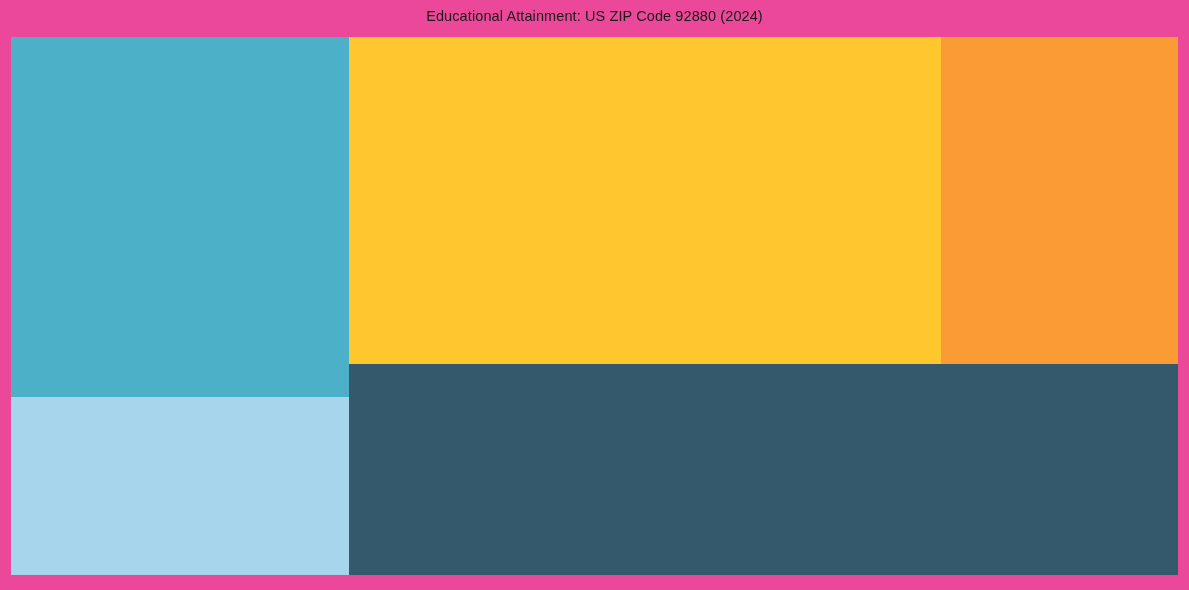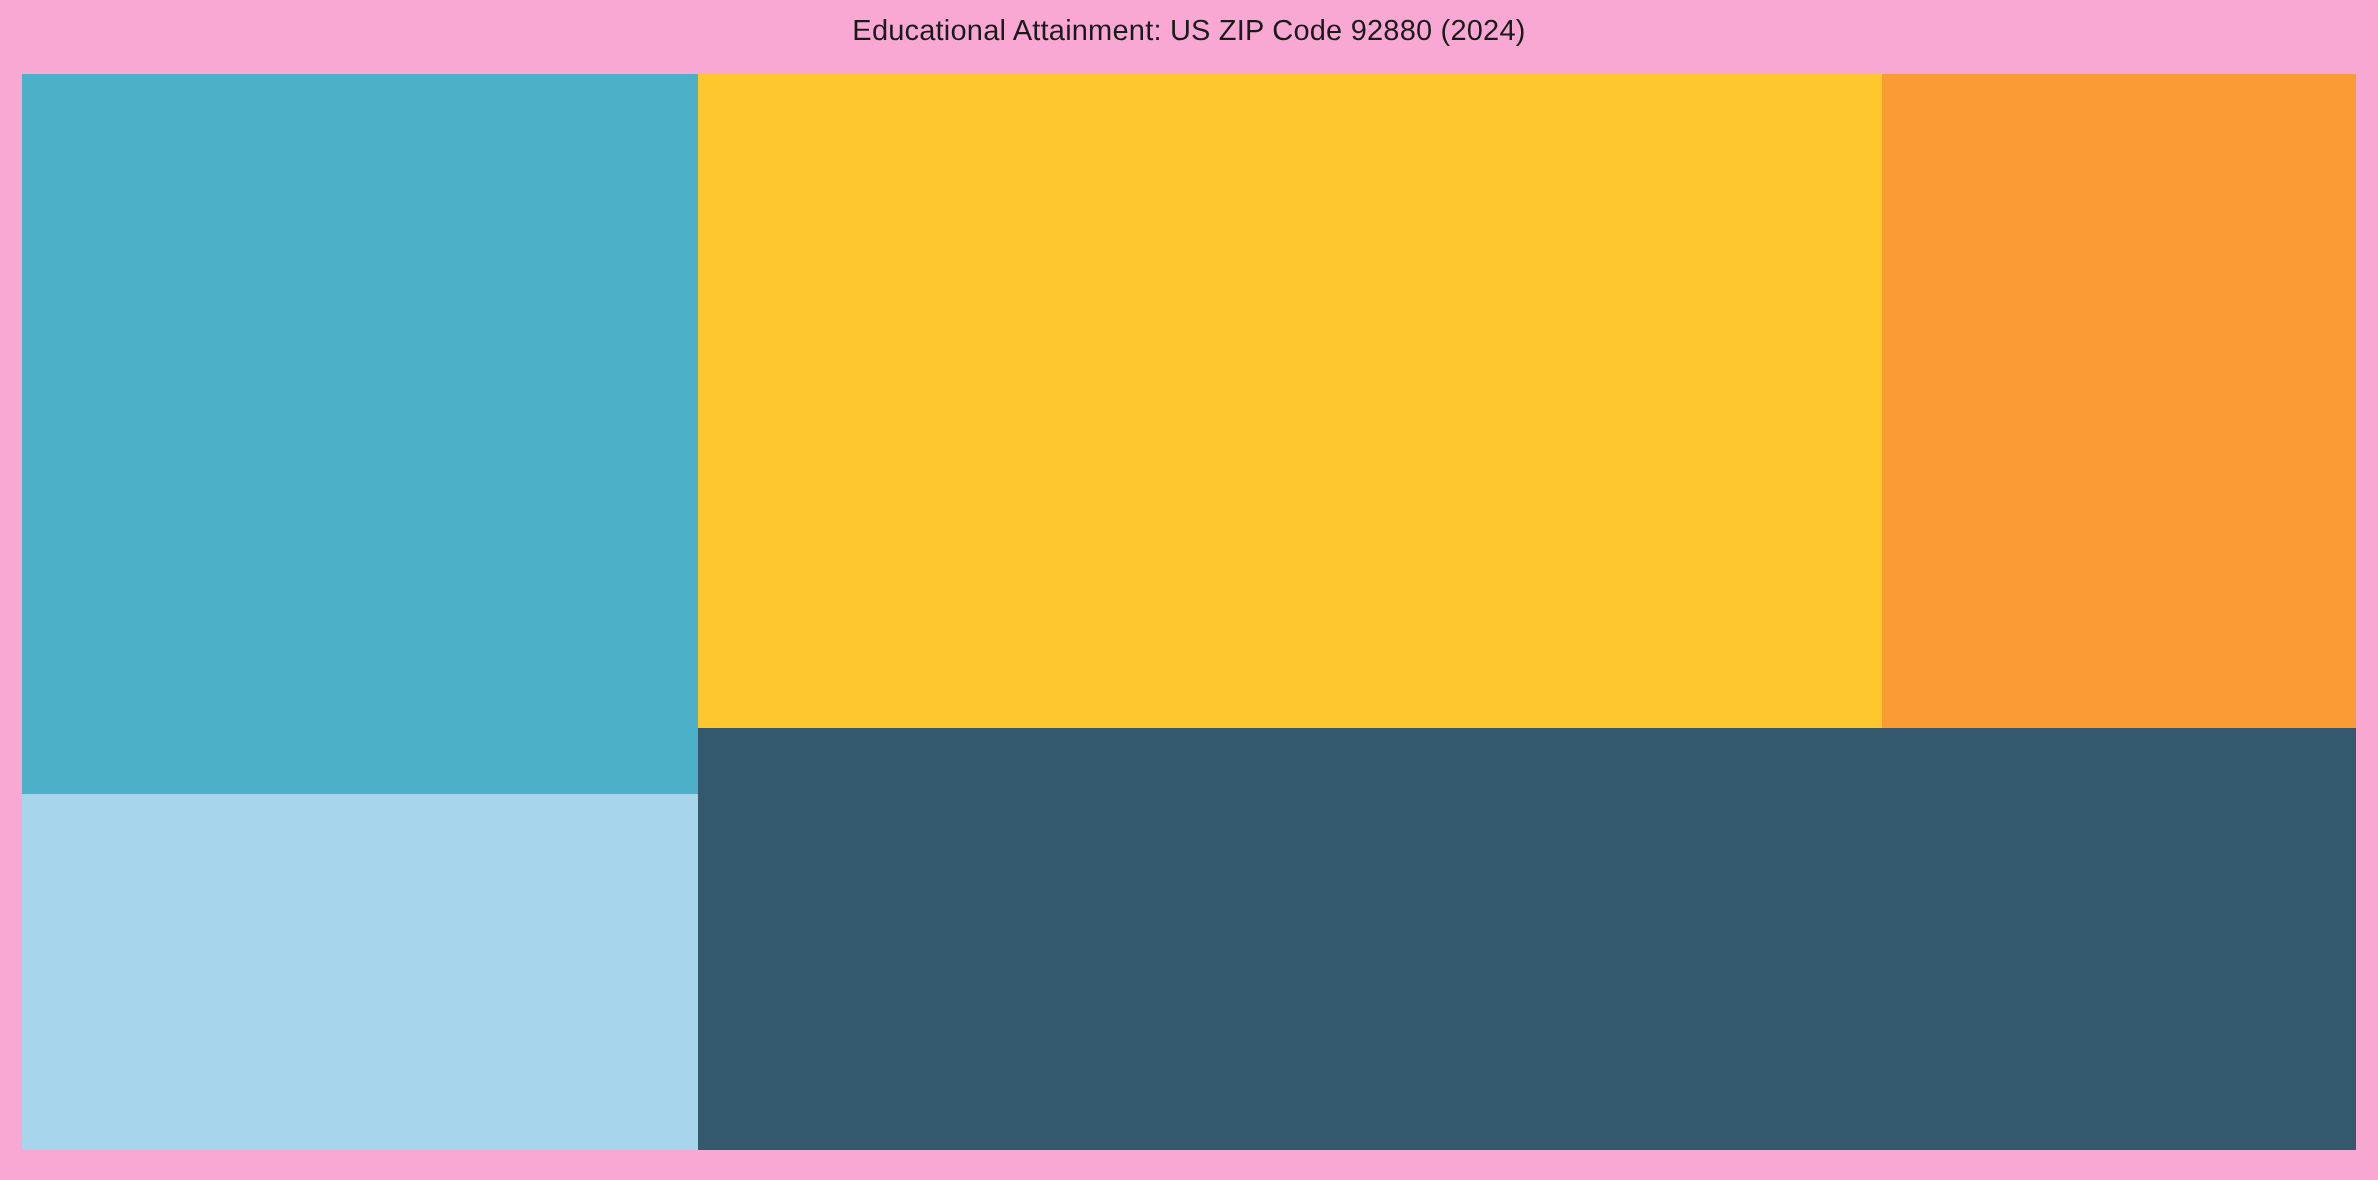--- a/index.html
+++ b/index.html
@@ -58,21 +58,21 @@
   
   .tile-hs-grad      { left: 0;        top: 0;         width: 28.963%; height: 66.914%; }
   .tile-less-hs      { left: 0;        top: 66.914%;   width: 28.963%; height: 33.086%; }
   .tile-bachelors    { left: 28.963%;  top: 0;         width: 50.728%; height: 60.781%; }
   .tile-graduate     { left: 79.691%;  top: 0;         width: 20.309%; height: 60.781%; }
   .tile-some-college { left: 28.963%;  top: 60.781%;   width: 71.037%; height: 39.219%; }
 </style>
 </head>
 <body>
 
-<div id="figure" style="background: #f9a8d4;">
+<div id="figure" style="background: #ec4899;">
 
   <div id="chart-title">Educational Attainment: US ZIP Code 92880 (2024)</div>
 
   <div id="treemap">
 
     <div class="tile tile-hs-grad" style="background-color: rgb(76, 177, 200); left: 0%; top: 0%; width: 28.963%; height: 66.914%;">
       
     </div>
 
     <div class="tile tile-less-hs" style="background-color: rgb(166, 213, 236); left: 0%; top: 66.914%; width: 28.963%; height: 33.086%;">

